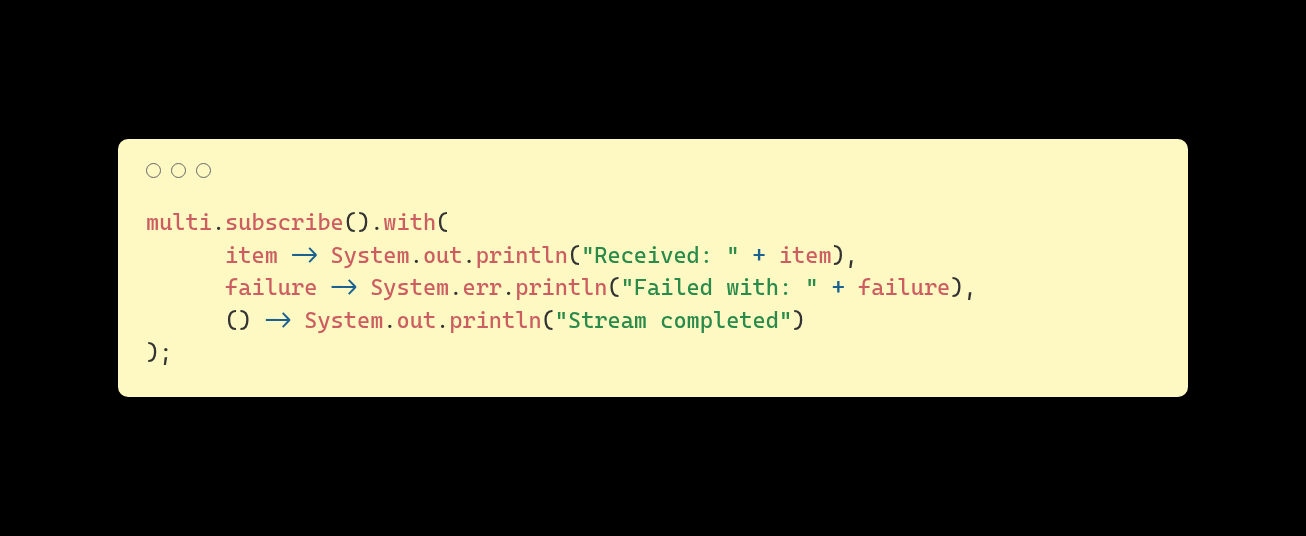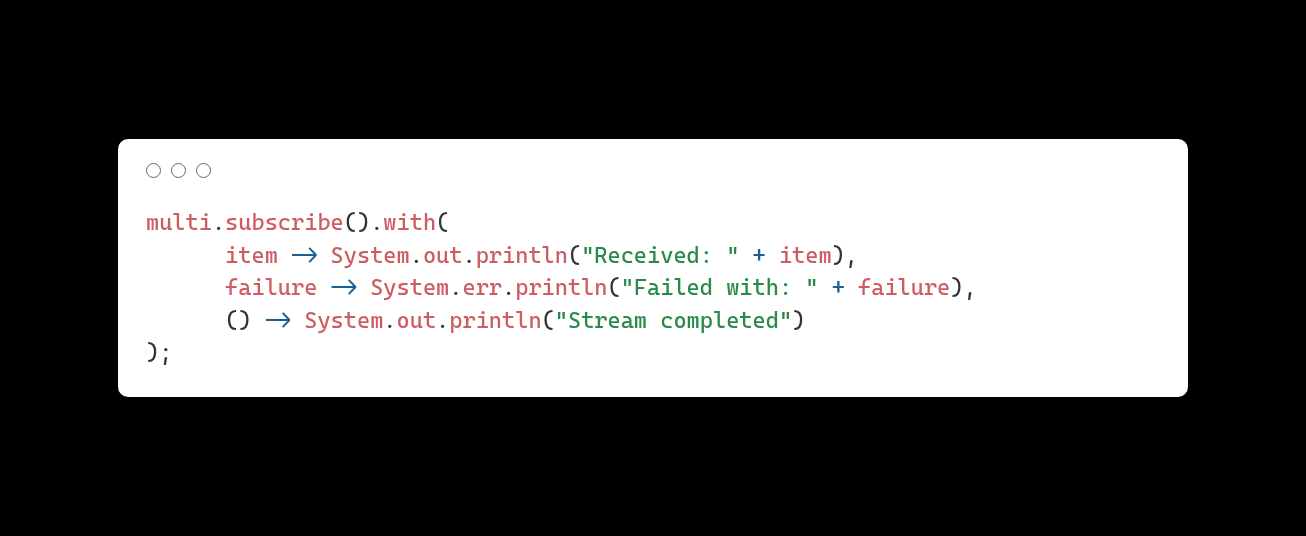--- a/index.html
+++ b/index.html
@@ -10,21 +10,21 @@
     body {
       background: #000000;
       width: 1306px;
       height: 536px;
       display: flex;
       align-items: center;
       justify-content: center;
       font-family: ui-monospace, 'SF Mono', 'Cascadia Code', Menlo, Consolas, monospace;
     }
     .code-window {
-      background: #ffffff;
+      background: #fef9c3;
       border-radius: 10px;
       width: 1070px;
       padding: 24px 28px 28px 28px;
       box-shadow: 0 2px 8px rgba(0,0,0,0.3);
     }
     .window-controls {
       display: flex;
       gap: 10px;
       margin-bottom: 28px;
     }

